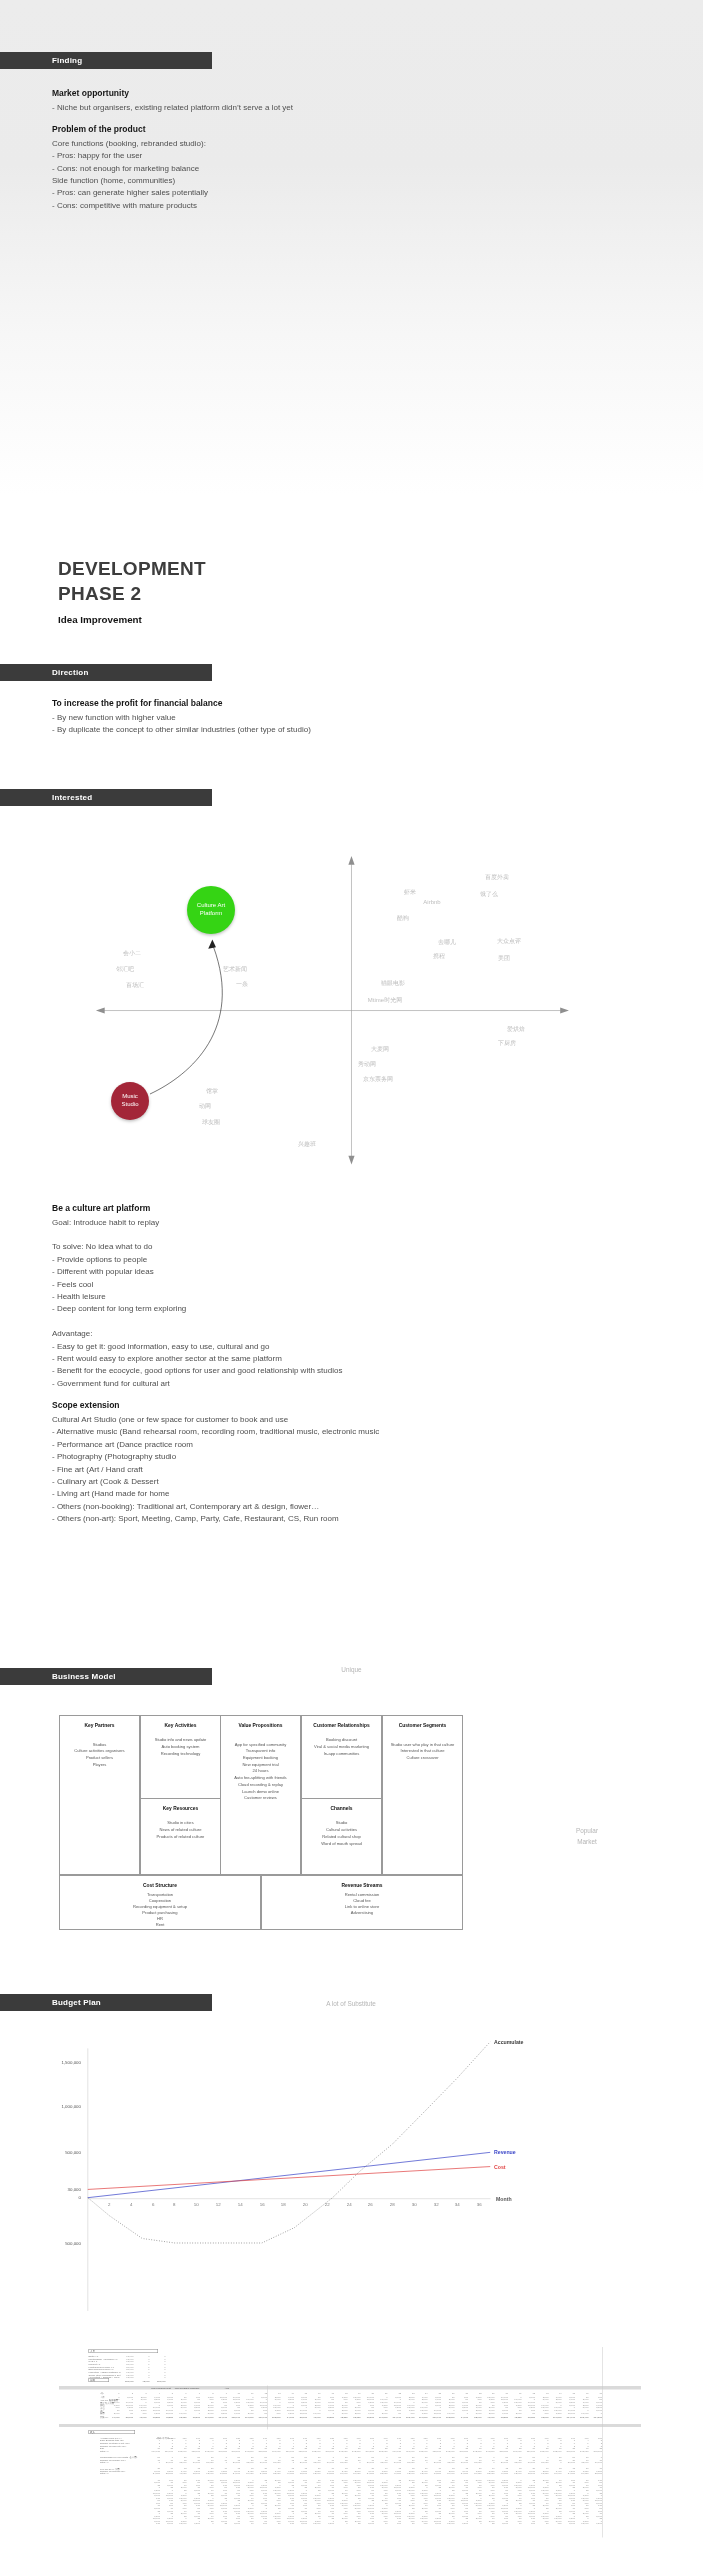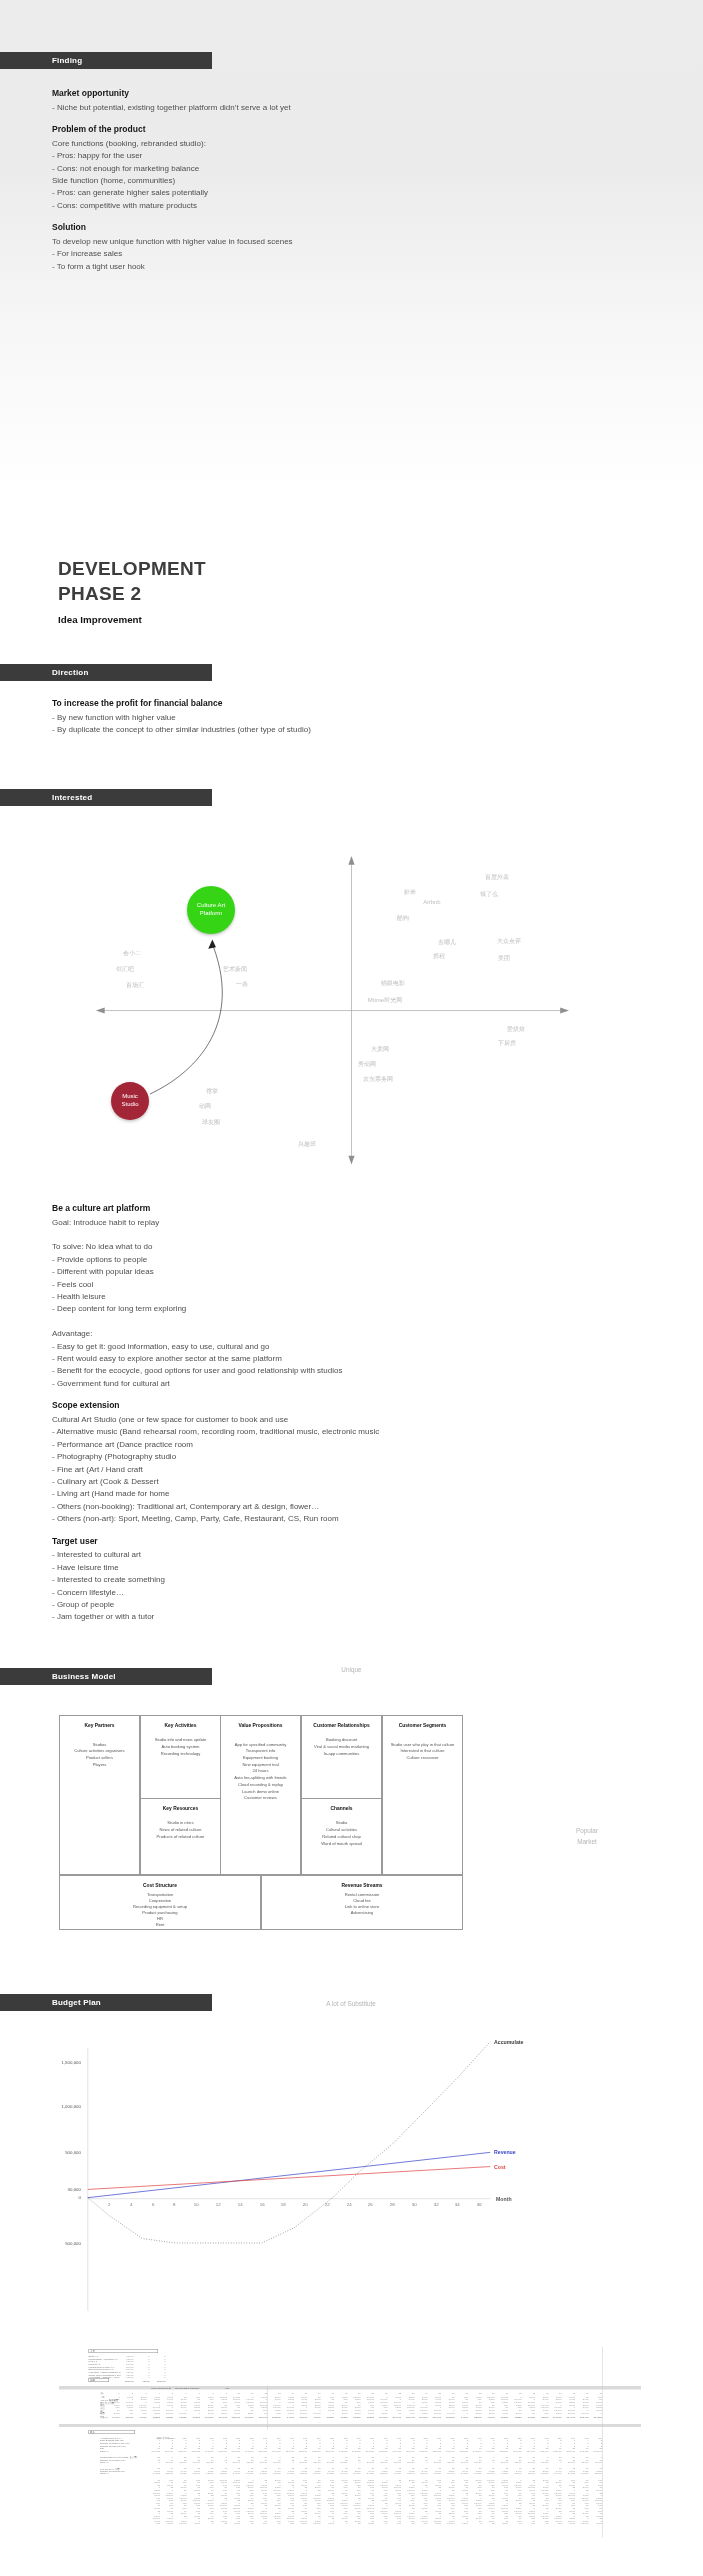--- a/index.html
+++ b/index.html
@@ -63,36 +63,30 @@
 
 <div class="bar" style="top:52px">Finding</div>
 <div class="bar" style="top:664px">Direction</div>
 <div class="bar" style="top:789px">Interested</div>
 <div class="bar" style="top:1668px">Business Model</div>
 <div class="bar" style="top:1994px">Budget Plan</div>
 
 <div id="finding-text" class="textblock" style="top:87px">
     <div class="tb-block">
       <div class="tb-heading">Market opportunity</div>
-      <div class="tb-line">- Niche but potential, existing together platform didn’t serve a lot yet</div>
+      <div class="tb-line">- Niche but organisers, existing related platform didn’t serve a lot yet</div>
     </div>
     <div class="tb-block">
       <div class="tb-heading">Problem of the product</div>
       <div class="tb-line">Core functions (booking, rebranded studio):</div>
       <div class="tb-line">- Pros: happy for the user</div>
       <div class="tb-line">- Cons: not enough for marketing balance</div>
       <div class="tb-line">Side function (home, communities)</div>
       <div class="tb-line">- Pros: can generate higher sales potentially</div>
       <div class="tb-line">- Cons: competitive with mature products</div>
-    </div>
-    <div class="tb-block">
-      <div class="tb-heading">Solution</div>
-      <div class="tb-line">To develop new unique function with higher value in focused scenes</div>
-      <div class="tb-line">- For increase sales</div>
-      <div class="tb-line">- To form a tight user hook</div>
     </div>
   </div>
 
 <div id="phase2">
   <div class="big">DEVELOPMENT</div>
   <div class="big">PHASE 2</div>
   <div class="sub">Idea Improvement</div>
 </div>
 
 <div id="direction-text" class="textblock" style="top:697px">
@@ -188,29 +182,20 @@
       <div class="tb-heading">Scope extension</div>
       <div class="tb-line">Cultural Art Studio (one or few space for customer to book and use</div>
       <div class="tb-line">- Alternative music (Band rehearsal room, recording room, traditional music, electronic music</div>
       <div class="tb-line">- Performance art (Dance practice room</div>
       <div class="tb-line">- Photography (Photography studio</div>
       <div class="tb-line">- Fine art (Art / Hand craft</div>
       <div class="tb-line">- Culinary art (Cook &amp; Dessert</div>
       <div class="tb-line">- Living art (Hand made for home</div>
       <div class="tb-line">- Others (non-booking): Traditional art, Contemporary art &amp; design, flower…</div>
       <div class="tb-line">- Others (non-art): Sport, Meeting, Camp, Party, Cafe, Restaurant, CS, Run room</div>
-    </div>
-    <div class="tb-block">
-      <div class="tb-heading">Target user</div>
-      <div class="tb-line">- Interested to cultural art</div>
-      <div class="tb-line">- Have leisure time</div>
-      <div class="tb-line">- Interested to create something</div>
-      <div class="tb-line">- Concern lifestyle…</div>
-      <div class="tb-line">- Group of people</div>
-      <div class="tb-line">- Jam together or with a tutor</div>
     </div>
   </div>
 
 <div id="bmc">
     <div class="bmc-cell " style="left: 0px; top: 0px; width: 81px; height: 160px;">
       <div class="bmc-title">Key Partners</div>
       <div class="bmc-items">
         <div class="bmc-item">Studios</div>
         <div class="bmc-item">Culture activities organisers</div>
         <div class="bmc-item">Product sellers</div>

